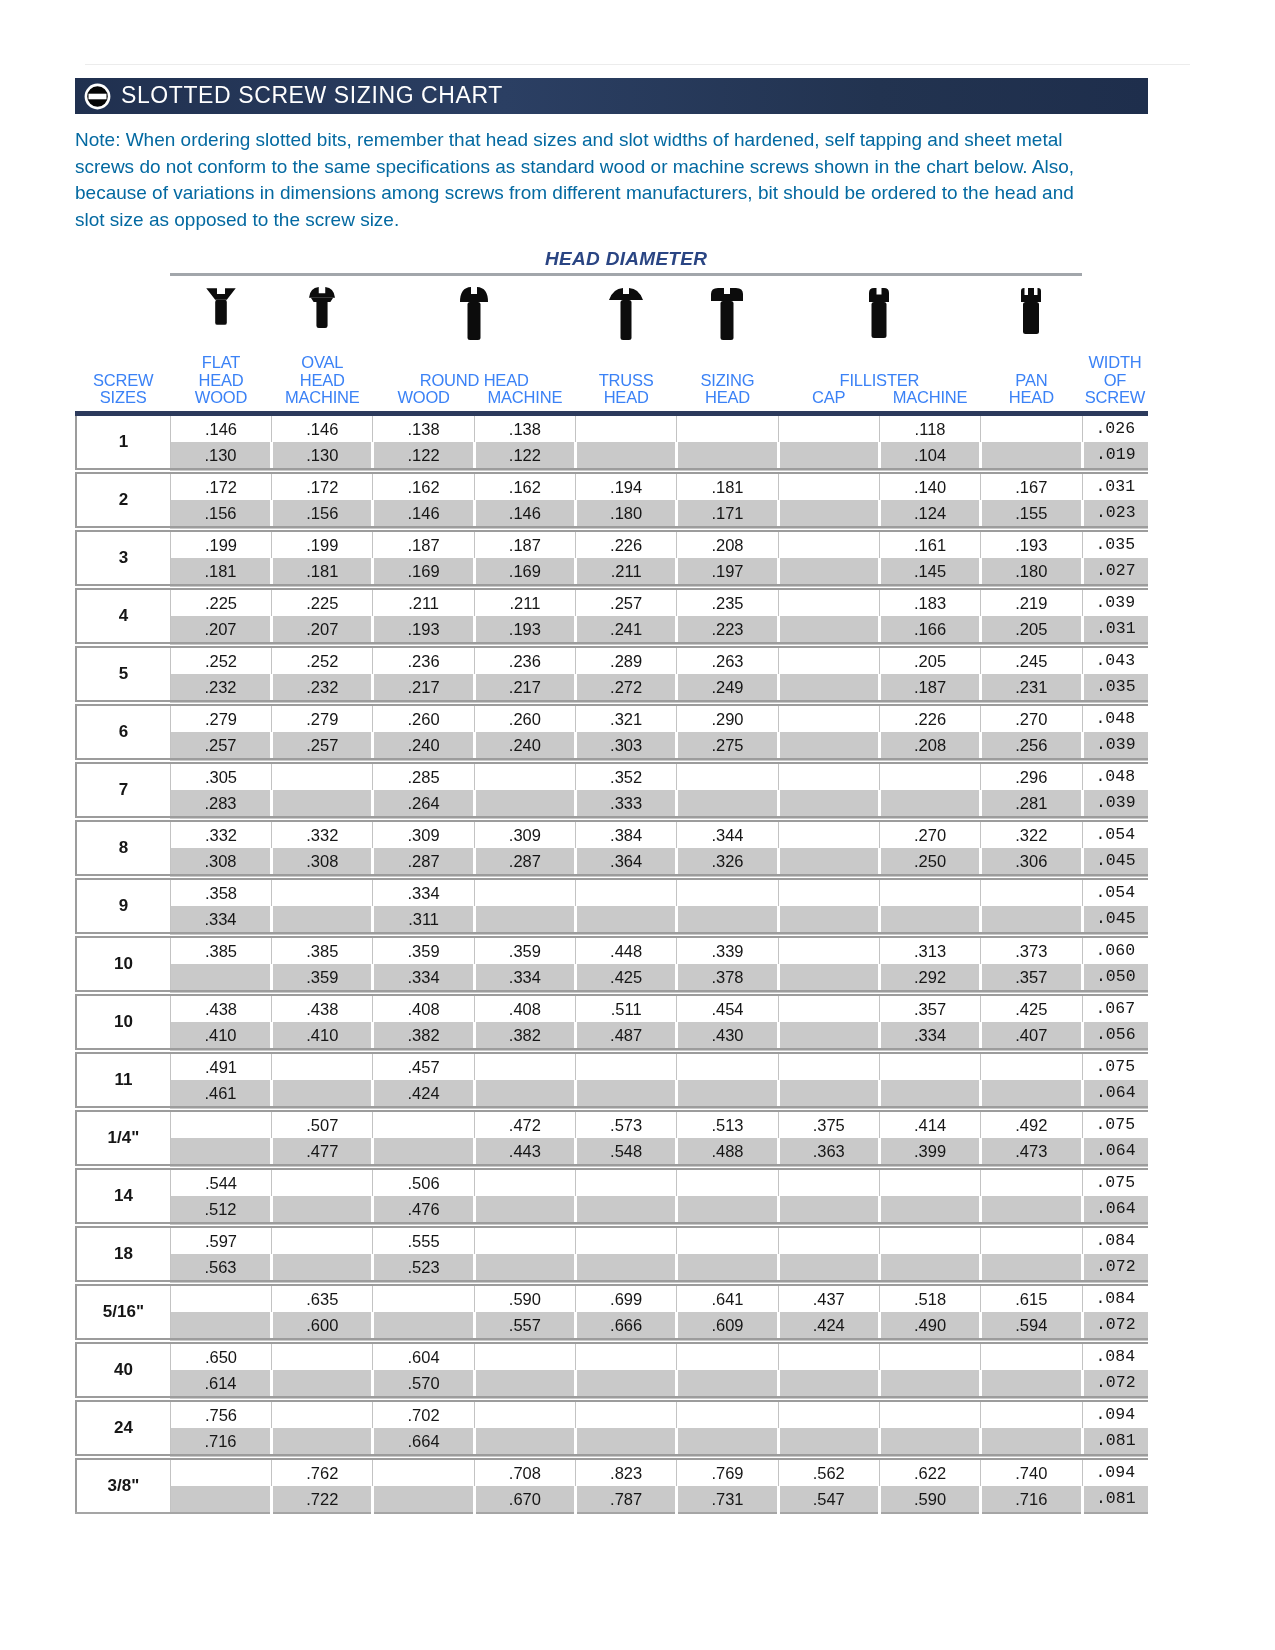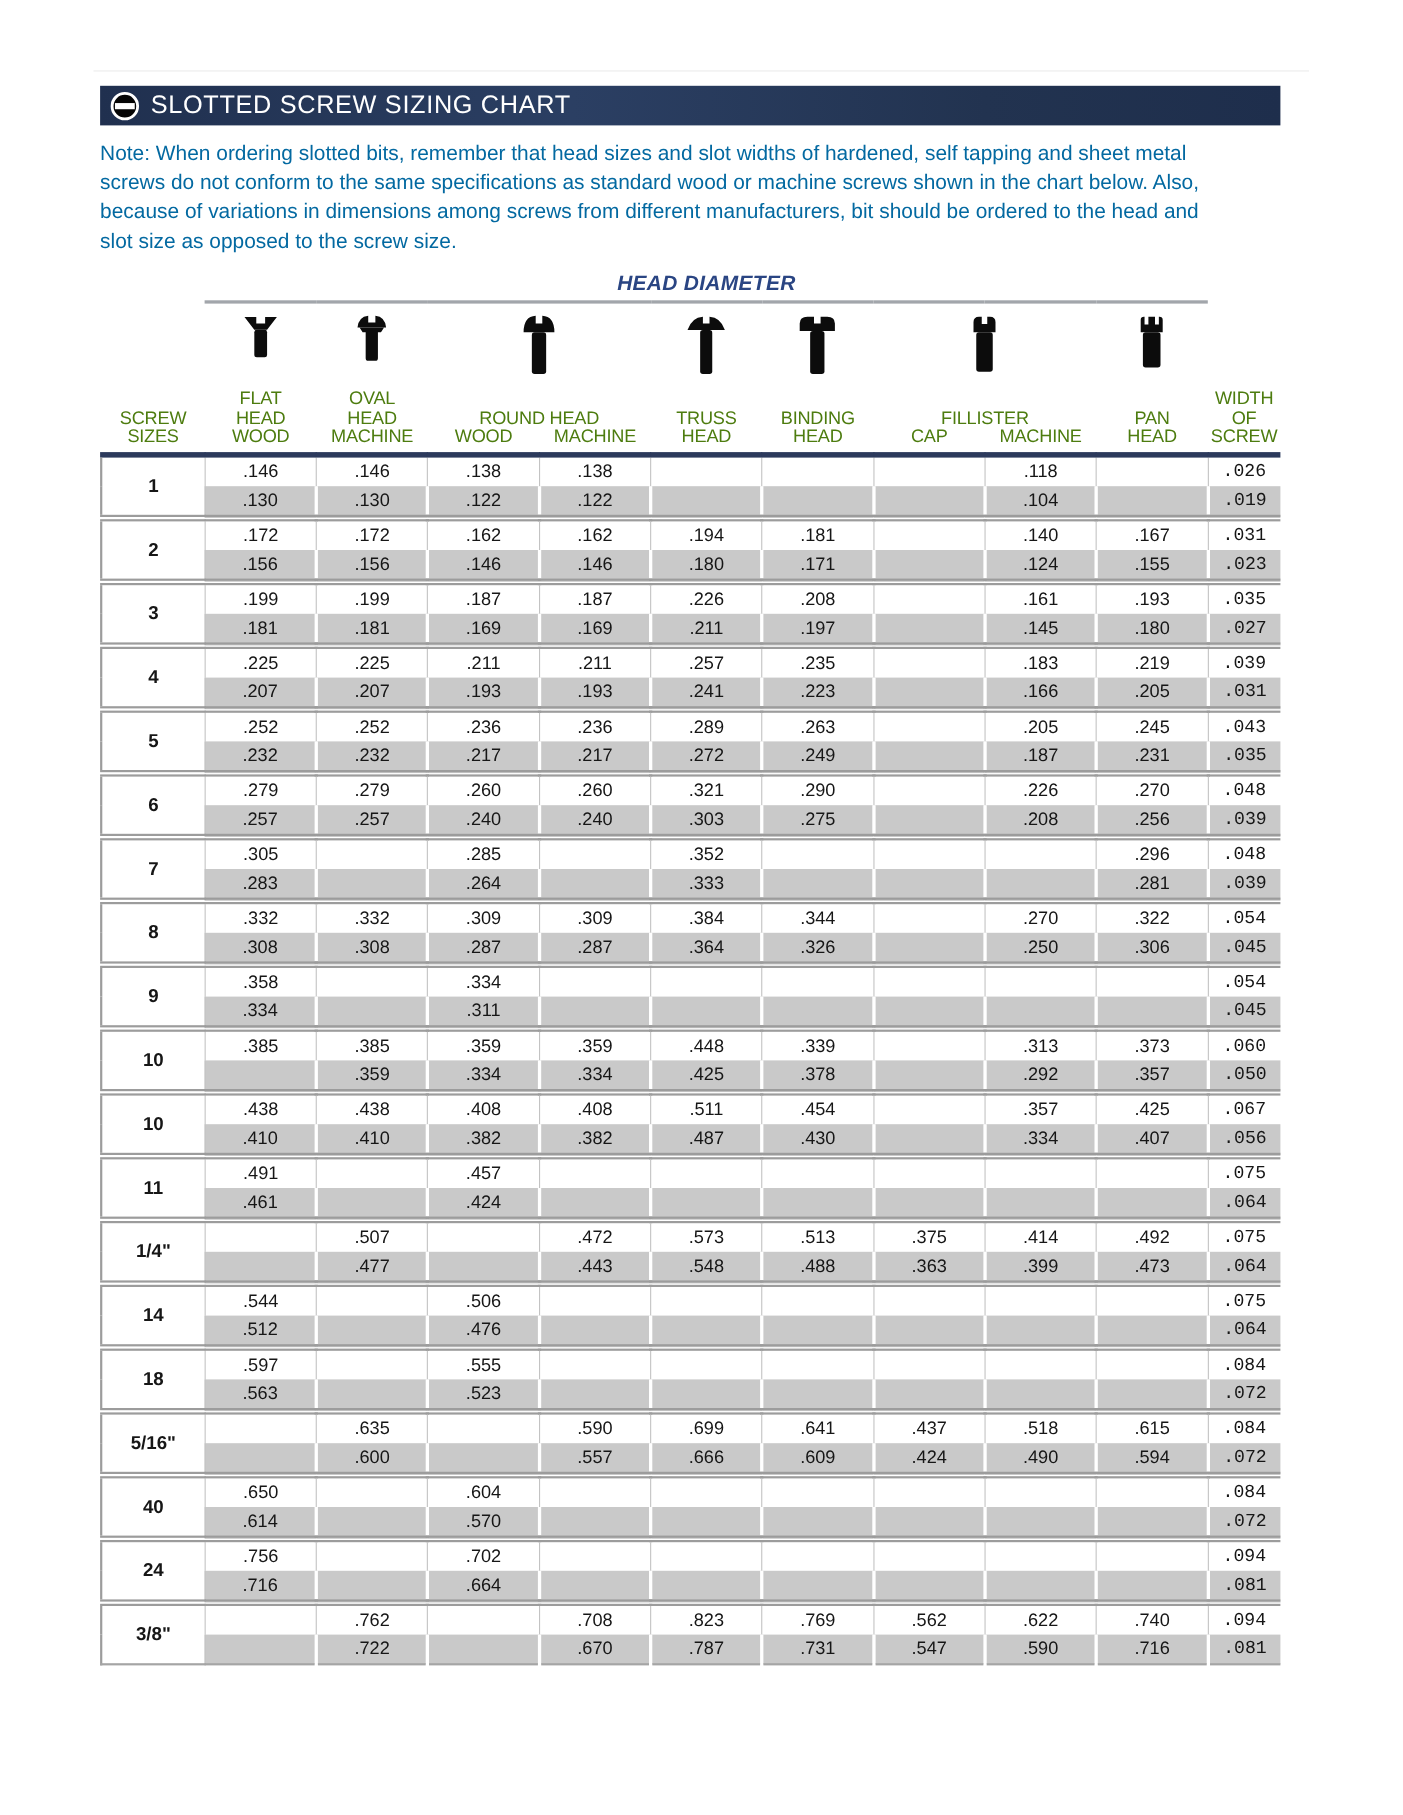--- a/index.html
+++ b/index.html
@@ -2,21 +2,21 @@
 <html><head>
 <meta charset="utf-8">
 <style>
   html,body{margin:0;padding:0;background:#fff;}
   body{
     width:1275px;height:1650px;position:relative;
     font-family:"Liberation Sans",sans-serif;color:#161616;
     -webkit-font-smoothing:antialiased;
   }
   .top-hairline{position:absolute;top:64px;left:85px;width:1105px;height:1px;background:#ececec;}
-  .page{position:absolute;top:78px;left:91px;width:1073px;}
+  .page{position:absolute;top:78px;left:75px;width:1073px;}
 
   
   .title-bar{
     height:36px;display:flex;align-items:center;
     background:linear-gradient(90deg,#20304f 0%,#2b3f63 40%,#223350 75%,#1e2e4c 100%);
     padding-left:9px;box-sizing:border-box;
   }
   .title-bar .screw-glyph{display:block;margin-right:10px;flex:0 0 auto;}
   .title-text{color:#fff;font-size:23px;letter-spacing:.6px;font-weight:400;white-space:nowrap;padding-bottom:1px;}
 
@@ -37,21 +37,21 @@
   .hd-label{
     display:block;color:#2a4583;font-size:19px;font-weight:bold;font-style:italic;
     letter-spacing:.3px;padding-bottom:3px;
   }
   .hd-cell{border-bottom:3px solid #a2a6ab !important;}
 
   tr.icon-row td{height:66px;vertical-align:top;text-align:center;padding-top:6px;border:none;}
   tr.icon-row svg{display:inline-block;}
 
   tr.label-row th{
-    text-align:center;font-size:16.5px;line-height:17.5px;color:#4d7c0f;
+    text-align:center;font-size:16.5px;line-height:17.5px;color:#3b82f6;
     padding:6px 0 4px 0;letter-spacing:-.2px;
   }
   .hdr-line{display:block;}
   .sub-cols{display:flex;}
   .sub-cols span{flex:1 1 50%;display:block;}
 
   thead{border-bottom:5px solid #2c3a5c;}
 
   tbody+tbody{border-top:6px double #9c9c9c;}
   tbody{border-left:2px solid #9c9c9c;}
@@ -174,21 +174,21 @@
           <span class="sub-cols">
             <span>WOOD</span>
             <span>MACHINE</span>
           </span>
         </th>
         <th>
           <span class="hdr-line">TRUSS</span>
           <span class="hdr-line">HEAD</span>
         </th>
         <th>
-          <span class="hdr-line">BINDING</span>
+          <span class="hdr-line">SIZING</span>
           <span class="hdr-line">HEAD</span>
         </th>
         <th colspan="2">
           <span class="hdr-line">FILLISTER</span>
           <span class="sub-cols">
             <span>CAP</span>
             <span>MACHINE</span>
           </span>
         </th>
         <th>

